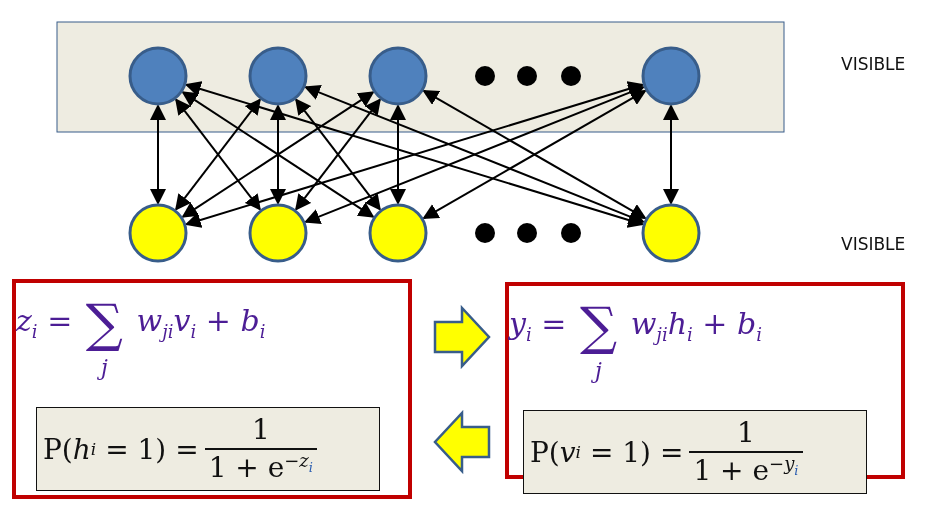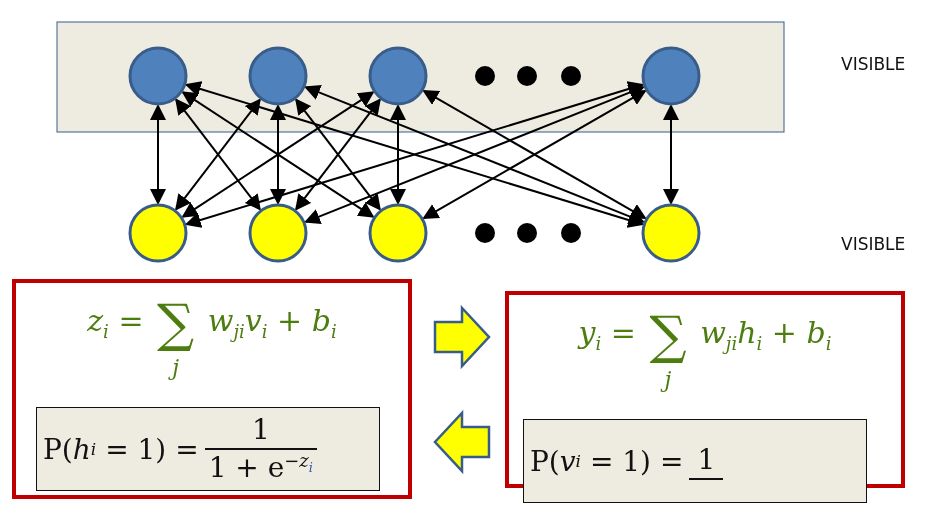--- a/index.html
+++ b/index.html
@@ -4,23 +4,23 @@
 <style>
   html, body { margin: 0; padding: 0; background: #ffffff; }
   body { width: 945px; height: 506px; position: relative; overflow: hidden;
          font-family: "Liberation Sans", sans-serif; }
   #net { position: absolute; left: 0; top: 0; }
   .layer-label { position: absolute; font-family: "DejaVu Sans", sans-serif; font-size: 17px; color: #111; }
   #lbl-hidden { left: 841px; top: 54px; }
   #lbl-visible { left: 841px; top: 234px; text-align: center; }
   .panel { position: absolute; border: 4px solid #c00000; background: #fff; box-sizing: border-box; }
   #panel-left { left: 12px; top: 279px; width: 400px; height: 220px; }
-  #panel-right { left: 505px; top: 291px; width: 400px; height: 197px; }
-  .eq-top { position: absolute; left: 0; right: 0; top: 14px; text-align: center;
-            font-family: "DejaVu Serif", serif; font-style: italic; font-size: 30px; color: #4d7c0f; }
+  #panel-right { left: 505px; top: 282px; width: 400px; height: 197px; }
+  .eq-top { position: absolute; left: 0; right: 0; top: 14px; text-align: left;
+            font-family: "DejaVu Serif", serif; font-style: italic; font-size: 30px; color: #4c1d95; }
   .eq-top .sum { position: relative; display: inline-block; font-style: normal; font-size: 52px;
                  vertical-align: middle; margin: 0 4px; line-height: 1; }
   .eq-top .sum .idx { position: absolute; left: 50%; transform: translateX(-50%); bottom: -30px;
                       font-style: italic; font-size: 22px; }
   .eq-top sub { font-size: 18px; }
   .eq-box { position: absolute; left: 20px; top: 124px; width: 344px; height: 84px;
             background: #eeece1; border: 1px solid #111; box-sizing: border-box;
             font-family: "DejaVu Serif", serif; font-size: 28px; color: #111;
             display: flex; align-items: center; padding-left: 6px; }
   #panel-right .eq-box { left: 14px; width: 344px; }
@@ -112,20 +112,21 @@
     <span style="font-style:normal"> + </span>
     <span>b</span><sub>i</sub>
   </div>
   <div class="eq-box">
     <span>P(</span>
       <span class="it">v</span>
       <sub>i</sub>
       <span style="white-space:pre"> = 1) =</span>
     <span class="frac">
       <span class="num">1</span>
+      <span class="den"><span>1 + e</span><sup><span>−y</span><sub>i</sub></sup></span>
     </span>
   </div>
 </div>
 
 <svg class="arrow-btn" style="left:432px;top:305px" width="60" height="65">
   <path d="M3,17 L30,17 L30,3 L57,32 L30,61 L30,47 L3,47 Z" fill="#ffff00" stroke="#385d8a" stroke-width="2.5"></path>
 </svg>
 <svg class="arrow-btn" style="left:432px;top:410px" width="60" height="65">
   <path d="M57,17 L30,17 L30,3 L3,32 L30,61 L30,47 L57,47 Z" fill="#ffff00" stroke="#385d8a" stroke-width="2.5"></path>
 </svg>

